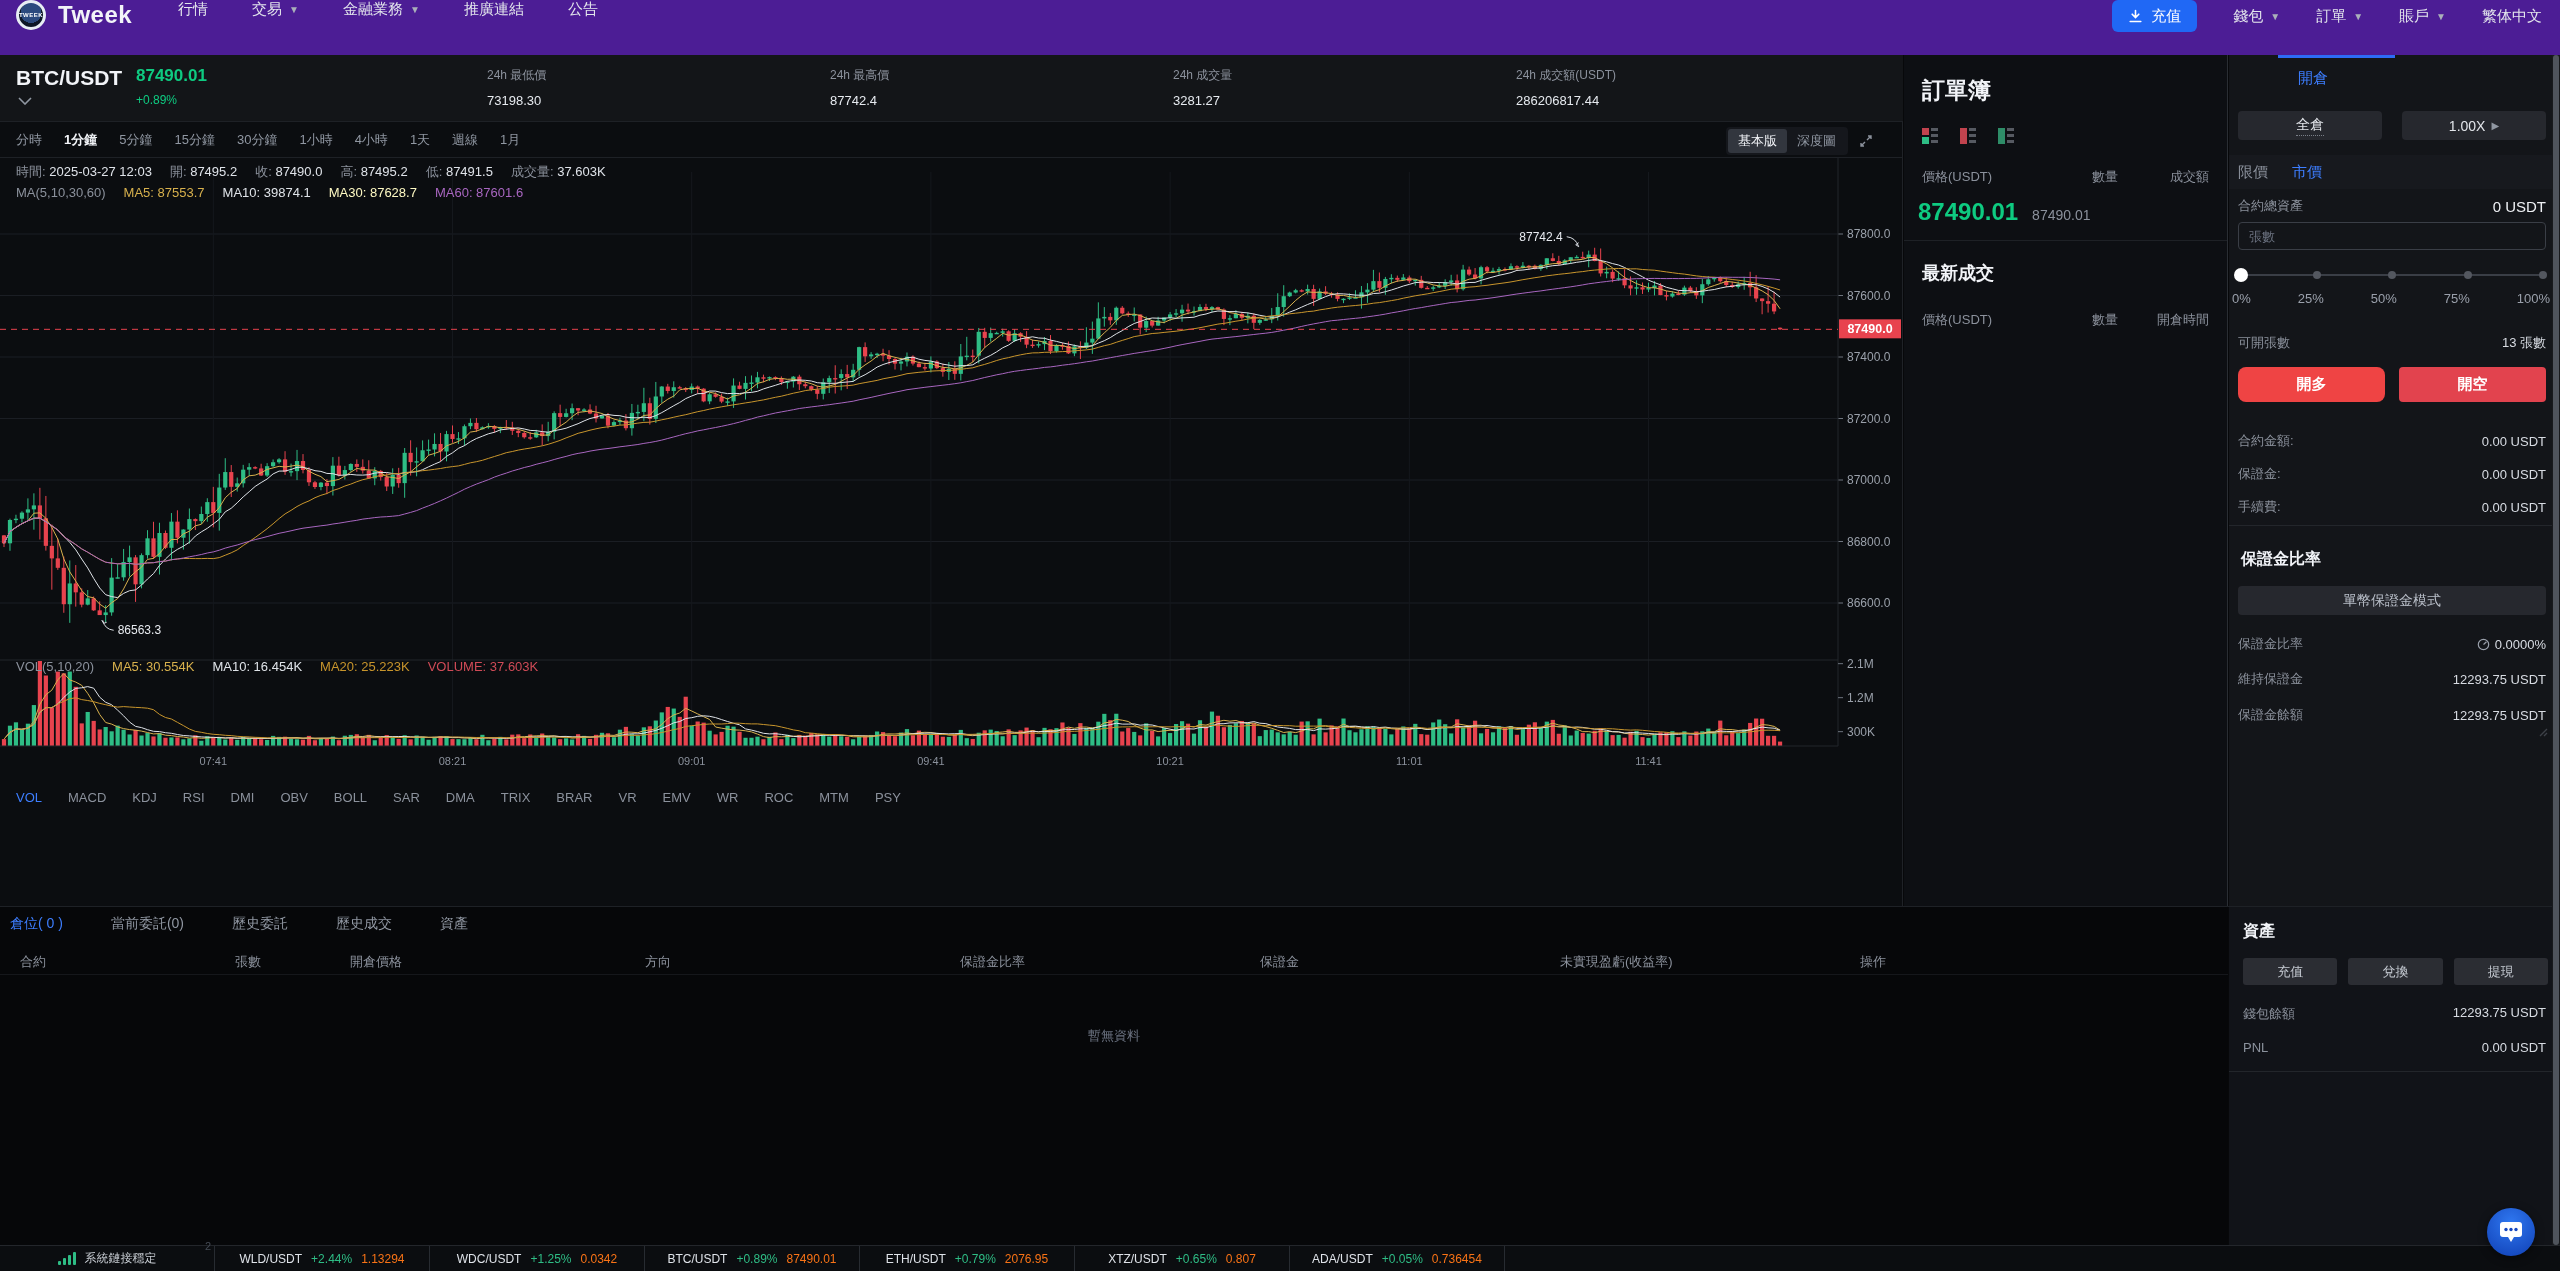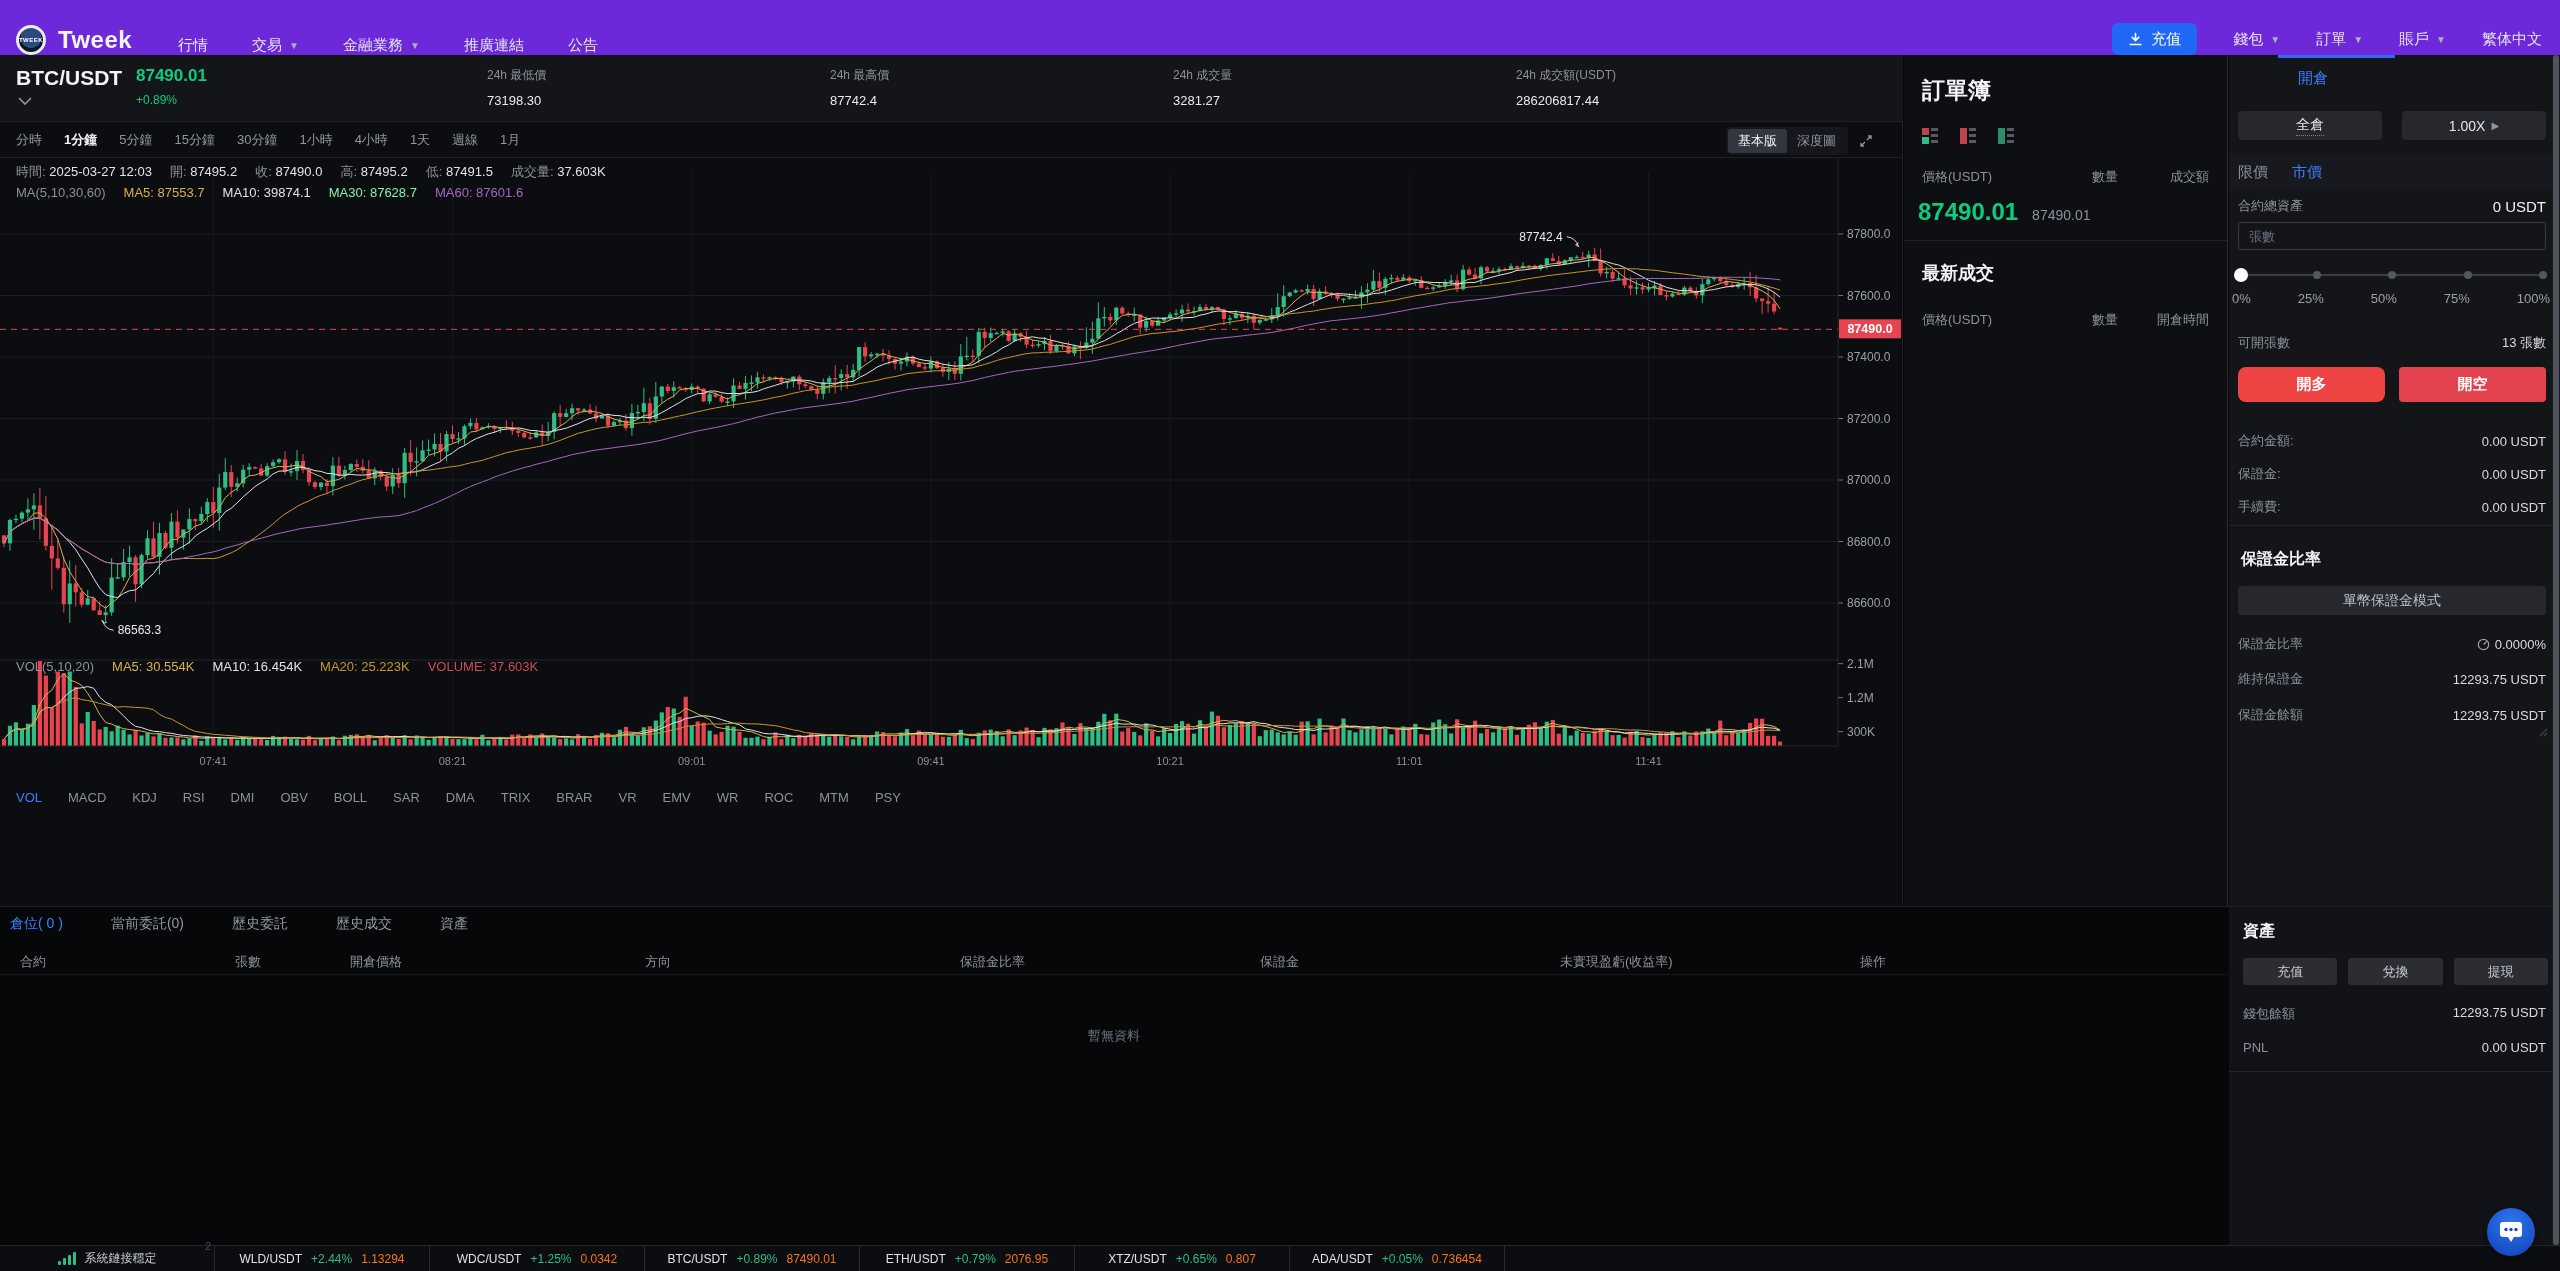--- a/index.html
+++ b/index.html
@@ -1,21 +1,21 @@
 <!DOCTYPE html>
 <html><head>
 <meta charset="utf-8">
 <style>
   * { margin:0; padding:0; box-sizing:border-box; }
   html,body { background:#000; }
   body { font-family:"Liberation Sans", sans-serif; }
   .app { position:relative; width:2560px; height:1271px; background:#07080a; overflow:hidden; color:#e8eaef; }
 
   
-  .nav { position:absolute; left:0; top:0; width:2560px; height:55px; background:#6d28d9; display:flex; align-items:flex-end; }
+  .nav { position:absolute; left:0; top:0; width:2560px; height:55px; background:#4c1d95; display:flex; align-items:flex-start; }
   .logo-wrap { display:flex; align-items:center; gap:12px; padding-left:16px; }
   .logo-circle { width:30px; height:30px; border-radius:50%; background:radial-gradient(circle at 50% 40%, #2c4a7e 55%, #0d1626 56%); border:3px solid #e7edf4; display:flex; align-items:center; justify-content:center; color:#fff; font-size:6px; font-weight:bold; letter-spacing:.5px; }
   .brand { font-size:24px; font-weight:bold; color:#f2f4f8; letter-spacing:.5px; }
   .nav-items { display:flex; align-items:center; gap:44px; margin-left:46px; }
   .nav-item { font-size:15px; color:#e3e6ec; cursor:pointer; display:flex; align-items:center; gap:7px; }
   .caret { font-size:10px; color:#aab0ba; }
   .nav-right { margin-left:auto; display:flex; align-items:center; gap:36px; padding-right:18px; }
   .deposit-btn { background:#2068f5; color:#fff; border:none; border-radius:6px; height:32px; padding:0 16px; font-size:15px; display:flex; align-items:center; gap:8px; cursor:pointer; font-family:inherit; }
   .nav-right .nav-item { font-size:15px; }
 
@@ -252,21 +252,21 @@
       <span><span class="lbl">開:</span> <span class="val">87495.2</span></span>
       <span><span class="lbl">收:</span> <span class="val">87490.0</span></span>
       <span><span class="lbl">高:</span> <span class="val">87495.2</span></span>
       <span><span class="lbl">低:</span> <span class="val">87491.5</span></span>
       <span><span class="lbl">成交量:</span> <span class="val">37.603K</span></span>
     </div>
     <div class="info-line ma-line">
         <span style="color: rgb(139, 145, 156);">MA(5,10,30,60)</span>
         <span style="color: rgb(216, 177, 77);">MA5: 87553.7</span>
         <span style="color: rgb(223, 227, 232);">MA10: 39874.1</span>
-        <span style="color: #86efac;">MA30: 87628.7</span>
+        <span style="color: #fef9c3;">MA30: 87628.7</span>
         <span style="color: rgb(168, 102, 192);">MA60: 87601.6</span>
       </div>
 
     <svg class="chart-svg" width="1903" height="625" viewBox="0 0 1903 625">
         <line x1="0" y1="76" x2="1838" y2="76" stroke="#1b1e24"></line>
         <line x1="1838" y1="76" x2="1843" y2="76" stroke="#6e747e"></line>
         <text x="1847" y="80" fill="#9aa0aa" font-size="12" font-family="Liberation Sans, sans-serif">87800.0</text>
         <line x1="0" y1="137.5" x2="1838" y2="137.5" stroke="#1b1e24"></line>
         <line x1="1838" y1="137.5" x2="1843" y2="137.5" stroke="#6e747e"></line>
         <text x="1847" y="141.5" fill="#9aa0aa" font-size="12" font-family="Liberation Sans, sans-serif">87600.0</text>

